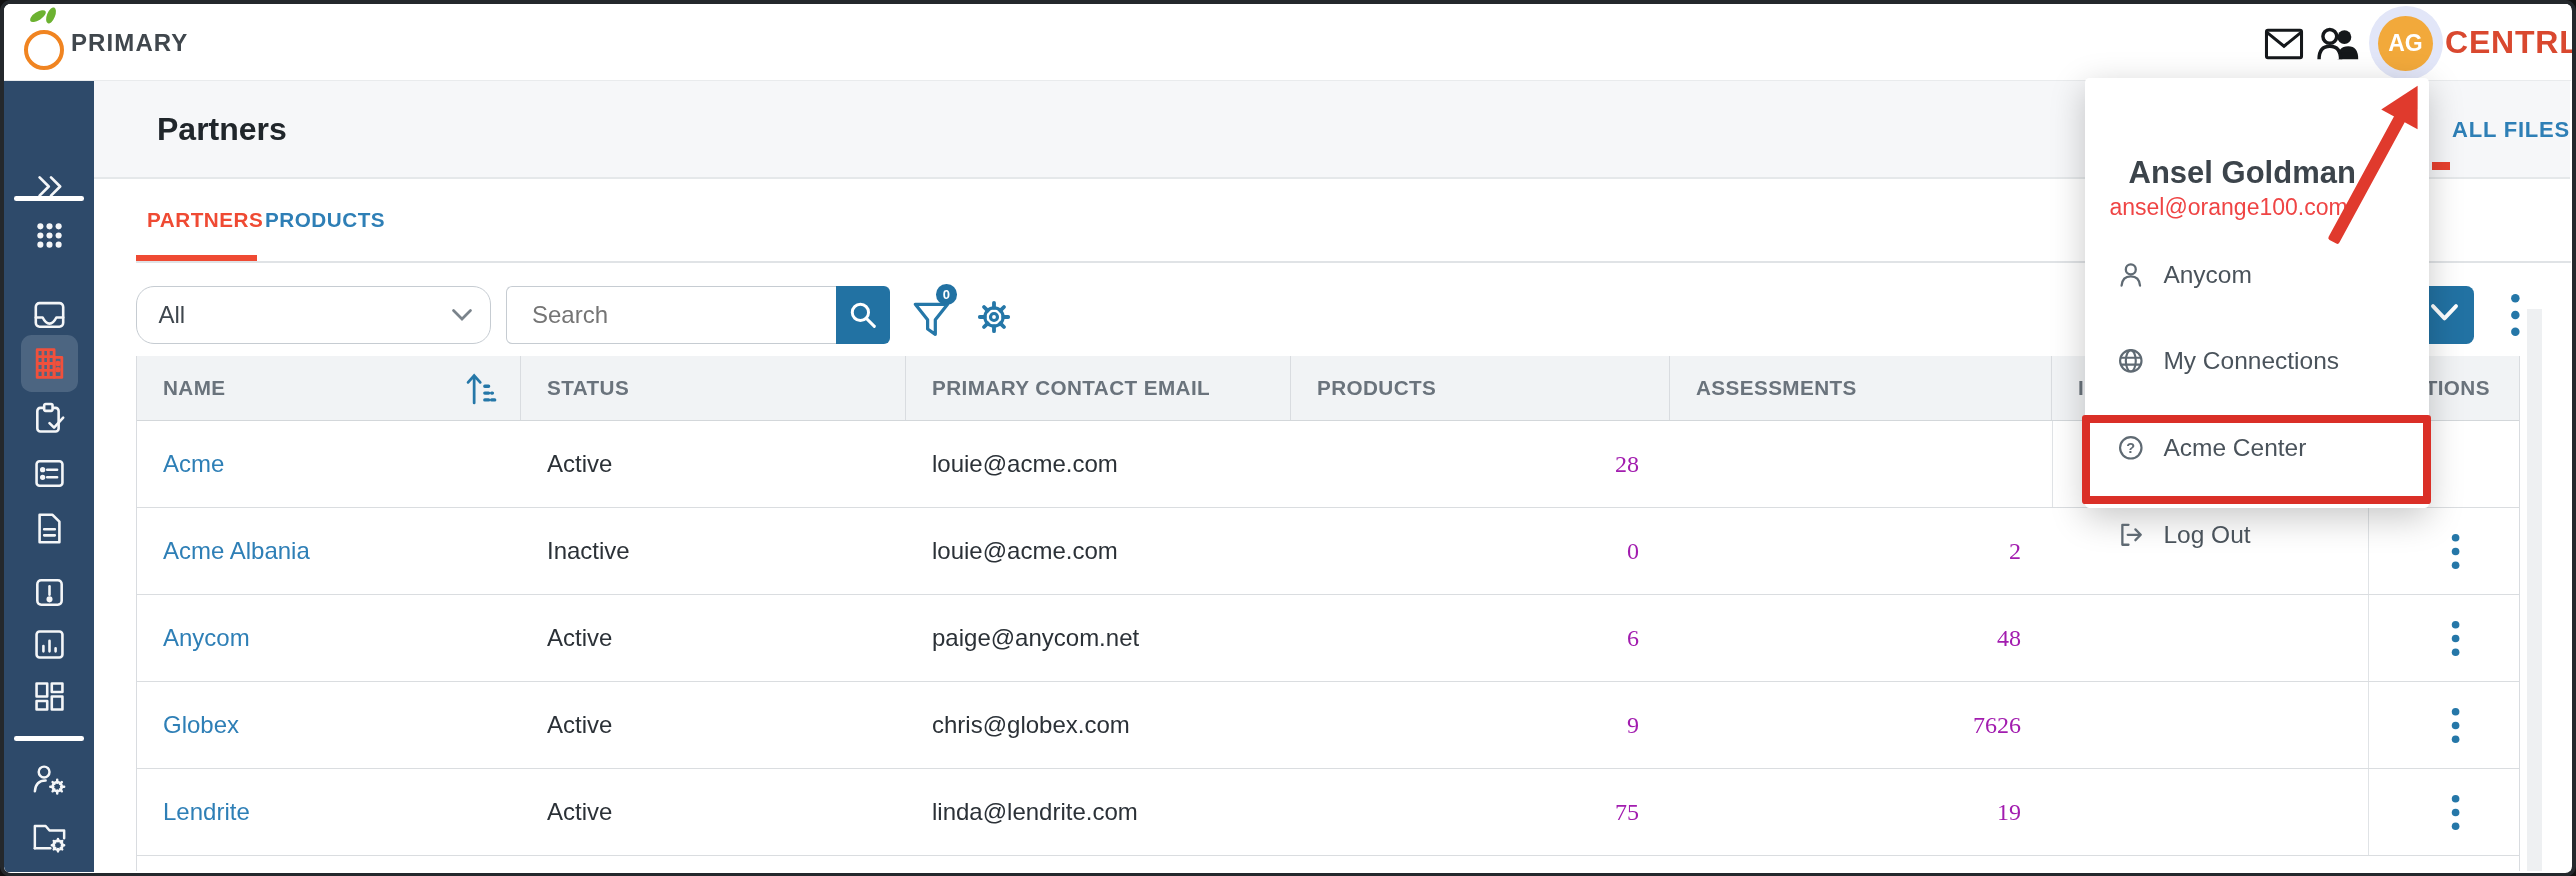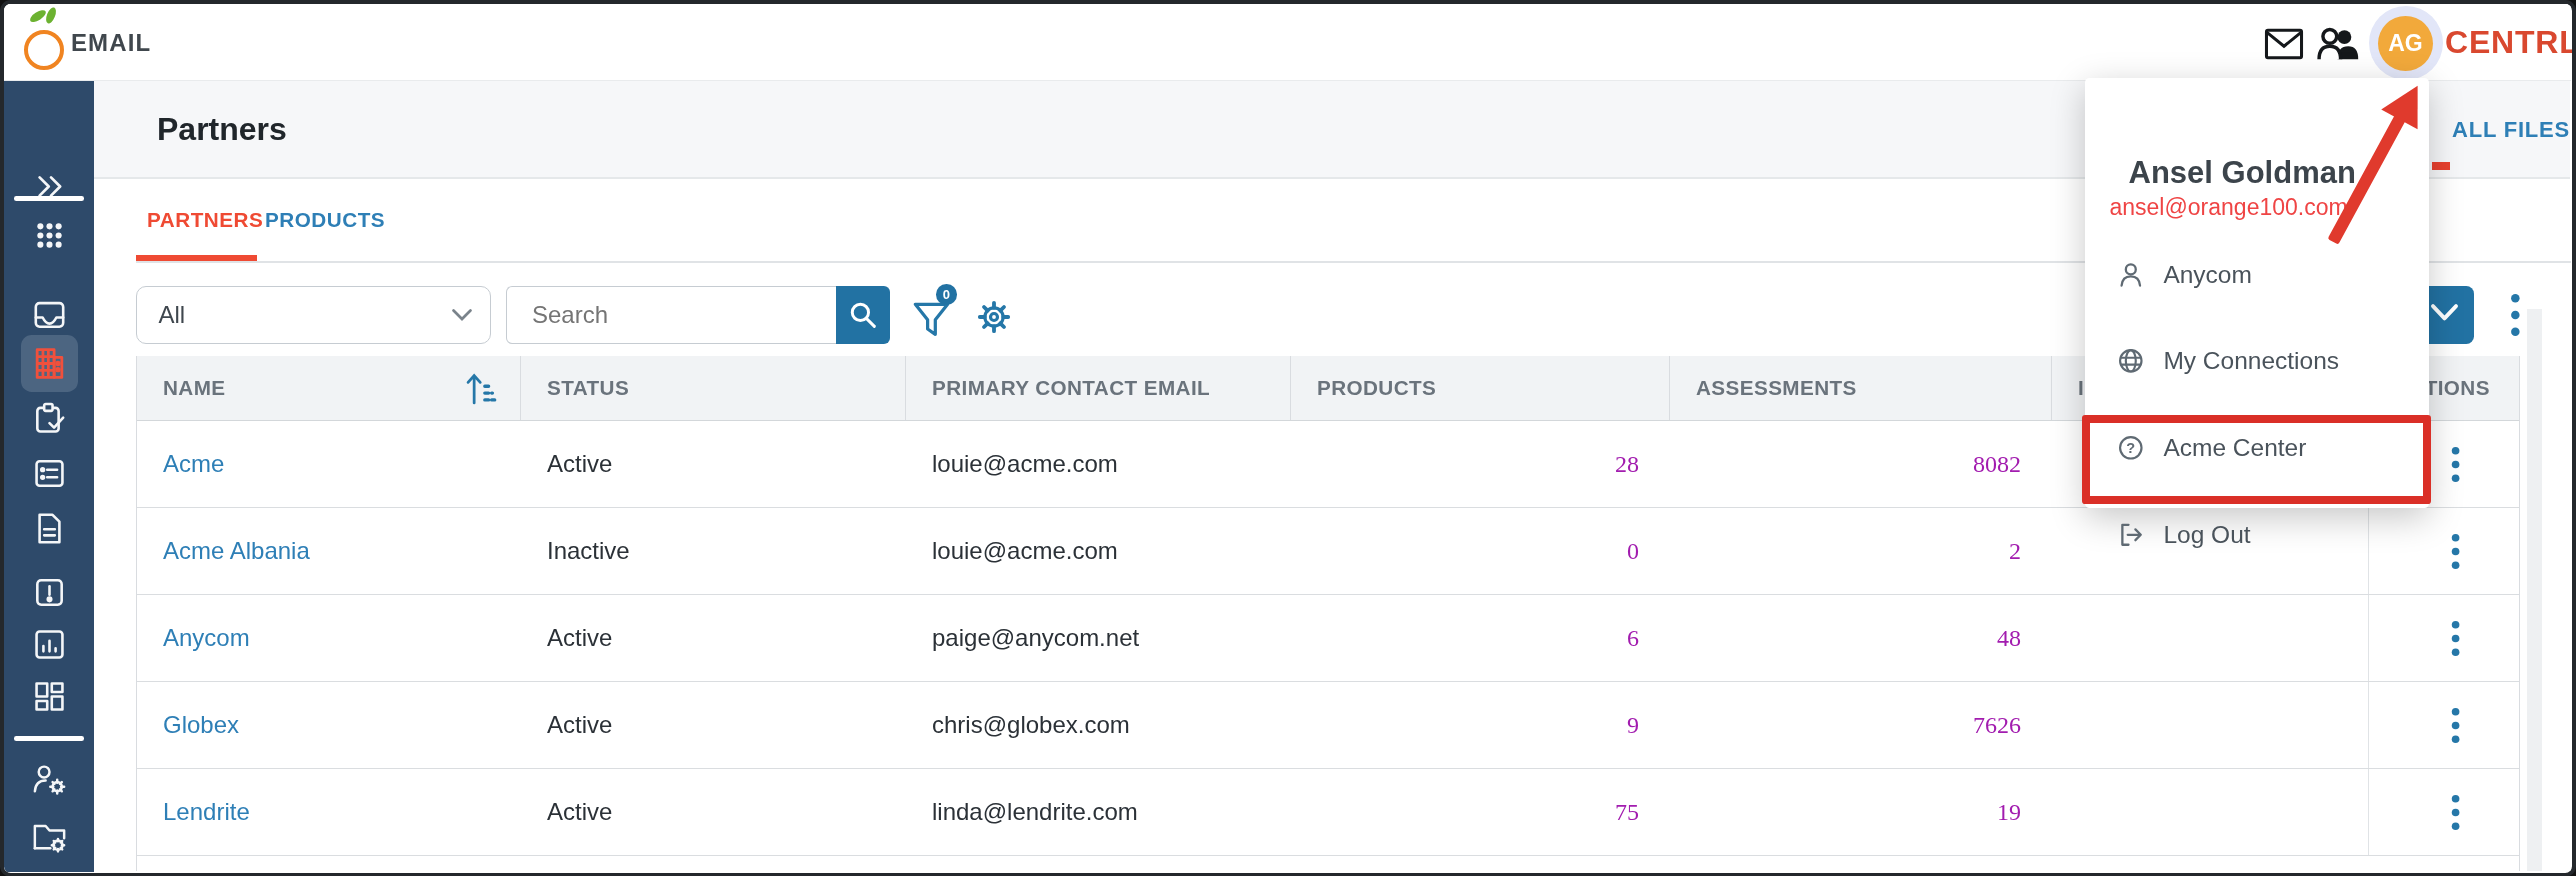--- a/index.html
+++ b/index.html
@@ -31,21 +31,21 @@
   .div1{left:90px;top:173px;width:2476px;height:1.5px;background:#e5e8ea;}
   .tab{top:192px;height:48px;display:flex;align-items:center;font-size:20.7px;font-weight:700;letter-spacing:0.5px;}
   .tab.partners{left:143px;color:#ef4a33;}
   .tab.products{left:261px;color:#2e7fb6;}
   .tab-bar{left:132px;top:251px;width:121px;height:7.7px;background:#ef4a33;}
   .div2{left:132px;top:257px;width:2435px;height:1.5px;background:#e0e3e6;}
   .allfiles{left:2448px;top:112px;height:27.6px;display:flex;align-items:center;font-size:22px;font-weight:600;letter-spacing:0.8px;color:#2e7fb6;}
   .red-dash{left:2428px;top:158px;width:18.4px;height:8.4px;background:#e8402e;}
 
   
-  .select{left:132px;top:282px;width:355px;height:58px;background:#fff;border:1.5px solid #c6ccd2;border-radius:10px;display:flex;align-items:center;justify-content:space-between;padding:0 18.4px 0 21.5px;font-size:24px;color:#3f474e;}
+  .select{left:132px;top:282px;width:355px;height:58px;background:#fff;border:1.5px solid #c6ccd2;border-radius:18px;display:flex;align-items:center;justify-content:space-between;padding:0 18.4px 0 21.5px;font-size:24px;color:#3f474e;}
   .search-field{left:502px;top:282px;width:330px;height:58px;background:#fff;border:1.5px solid #c6ccd2;border-right:none;border-radius:6.1px 0 0 6.1px;display:flex;align-items:center;padding-left:23px;font-size:24px;color:#3f474e;}
   .search-btn{left:832px;top:282px;width:54px;height:58px;background:#2272a3;border-radius:0 6.1px 6.1px 0;display:flex;align-items:center;justify-content:center;}
   .funnel{left:909px;top:290px;width:46px;height:48px;}
   .badge{left:932px;top:280px;width:20.7px;height:20.7px;background:#2272a3;border-radius:50%;color:#fff;font-size:13px;font-weight:700;display:flex;align-items:center;justify-content:center;z-index:3;}
   .gear-btn{left:970px;top:293px;width:40px;height:40px;}
   .blue-dd{left:2358px;top:282px;width:112px;height:58px;background:#2272a3;border-radius:7.7px;z-index:6;}
   .blue-dd svg{position:absolute;right:13.8px;top:17px;}
   .tb-kebab{left:2501px;top:288px;width:21.5px;height:46px;display:flex;align-items:center;justify-content:center;z-index:6;}
 
   
@@ -76,21 +76,21 @@
 </head>
 <body>
 
 <div class="frame">
 <div class="screen">
 
   <div class="abs topbar"></div>
   <div class="abs logo-circle" style="z-index:6;"></div>
   <div class="abs leaf1" style="z-index:6;"></div>
   <div class="abs leaf2" style="z-index:6;"></div>
-  <div class="abs logo-text" style="z-index:6;">EMAIL</div>
+  <div class="abs logo-text" style="z-index:6;">PRIMARY</div>
 
   <div class="abs tb-icon" style="left:2260px;z-index:6;">
     <svg width="40" height="32" viewBox="0 0 52 42">
           <rect x="3" y="3" width="46" height="36" rx="2" fill="none" stroke="#15181b" stroke-width="4"></rect>
           <path d="M4 6 L26 24 L48 6" fill="none" stroke="#15181b" stroke-width="4"></path>
         </svg>
   </div>
   <div class="abs tb-icon" style="left:2312px;z-index:6;">
     <svg width="43" height="34" viewBox="0 0 56 44">
       <circle cx="37" cy="13" r="9" fill="#15181b"></circle>
@@ -276,21 +276,20 @@
       <div class="th">ASSESSMENTS</div>
       <div class="th">INVITATIONS</div>
       <div class="th">ACTIONS</div>
     </div>
 
     <div class="trow">
       <div class="td link">Acme</div>
       <div class="td">Active</div>
       <div class="td">louie@acme.com</div>
       <div class="td num">28</div>
-      <div class="td num">8082</div>
       <div class="td"></div>
       <div class="td actions">
             <svg width="9.2" height="37" viewBox="0 0 12 48" fill="#2577a8">
               <circle cx="6" cy="6" r="5"></circle>
               <circle cx="6" cy="24" r="5"></circle>
               <circle cx="6" cy="42" r="5"></circle>
             </svg>
           </div>
     </div>
     <div class="trow">

